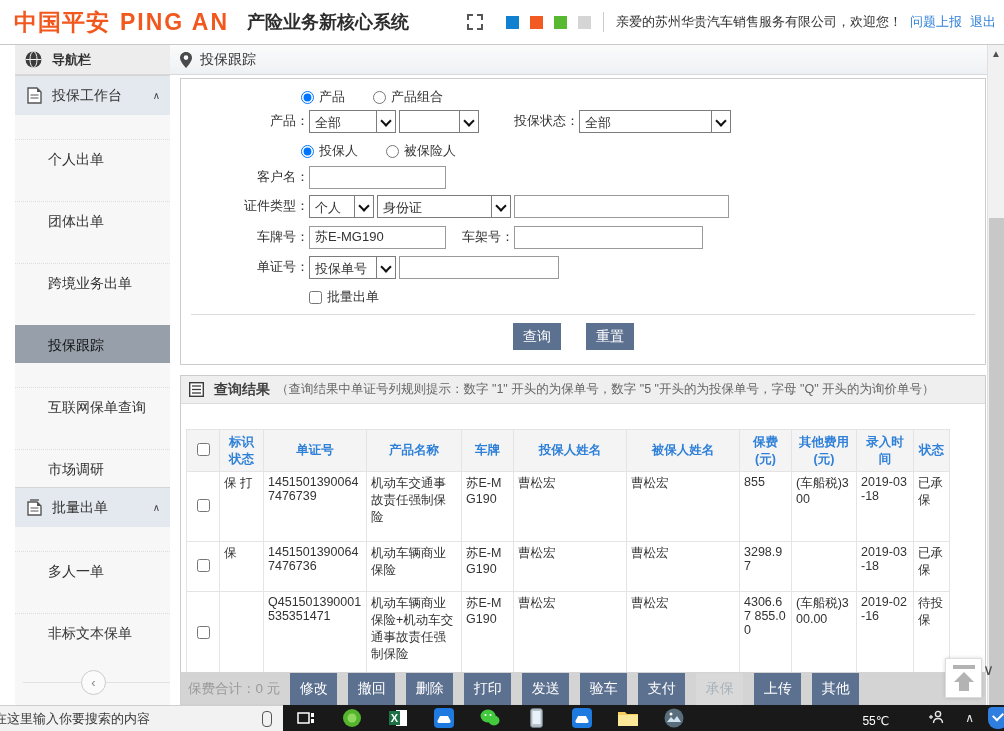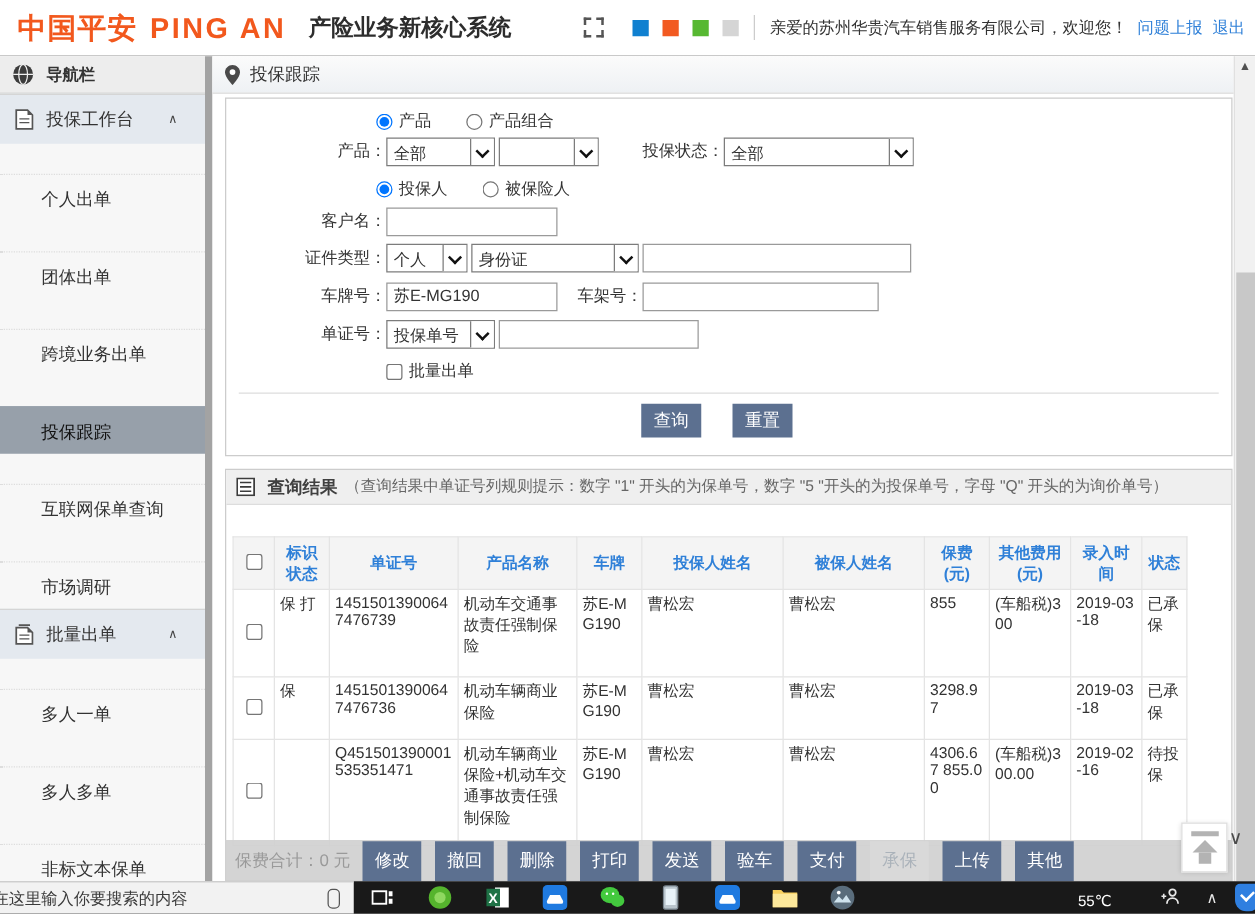--- a/index.html
+++ b/index.html
@@ -19,21 +19,21 @@
   .bracket-icon i:nth-child(1){left:0;top:0;border-right:none;border-bottom:none;}
   .bracket-icon i:nth-child(2){right:0;top:0;border-left:none;border-bottom:none;}
   .bracket-icon i:nth-child(3){left:0;bottom:0;border-right:none;border-top:none;}
   .bracket-icon i:nth-child(4){right:0;bottom:0;border-left:none;border-top:none;}
   .sq { width:13px; height:13px; display:inline-block; margin-left:11px; }
   .top-divider { width:1px; height:20px; background:#ccc; margin:0 12px; }
   .welcome { color:#333; }
   .toplink { color:#2f80d8; margin-left:8px; cursor:pointer; text-decoration:none; }
 
   
-  .sidebar { position:absolute; left:0; top:45px; width:170px; height:660px; background:#f7f7f7; border-right:6px solid #a3a3a3; }
+  .sidebar { position:absolute; left:15px; top:45px; width:170px; height:660px; background:#f7f7f7; border-right:3px solid #a3a3a3; }
   .nav-title-row { height:30px; display:flex; align-items:center; padding-left:10px; background:#ededed; border-bottom:1px solid #d8d8d8; font-weight:bold; color:#333; }
   .nav-title-row svg { margin-right:10px; }
   .group-header { height:40px; display:flex; align-items:center; padding-left:12px; background:#e4e9ef; border-top:1px solid #d5d5d5; color:#333; font-size:14px; cursor:pointer; }
   .group-header .gh-label { margin-left:10px; }
   .group-caret { margin-left:auto; margin-right:22px; font-size:10px; color:#444; }
   .side-item { height:38px; line-height:38px; padding-left:33px; font-size:14px; color:#333; border-top:1px dotted #ddd; cursor:pointer;margin-top:24px; }
   .side-item.active { background:#97a0aa; color:#111; border-top:1px solid #97a0aa; }
   .collapse-row { position:relative; height:40px; margin-top:12px; }
   .collapse-row .line { position:absolute; left:8px; right:8px; top:19px; border-top:1px solid #e2e2e2; }
   .collapse-btn { position:absolute; left:66px; top:7px; width:25px; height:25px; border-radius:50%; border:1px solid #ccc; background:#fbfbfb; color:#888; text-align:center; line-height:23px; font-size:13px; cursor:pointer; }
@@ -165,21 +165,20 @@
           <path d="M1 3 h9 l4 4 v9 h-13 z" fill="#fff" stroke="#555" stroke-width="1.4"></path>
           <path d="M10 3 l4 4 h-4 z" fill="#555"></path>
           <line x1="3.5" y1="9" x2="11.5" y2="9" stroke="#555"></line>
           <line x1="3.5" y1="12" x2="11.5" y2="12" stroke="#555"></line>
           <line x1="3" y1="1" x2="12" y2="1" stroke="#555" stroke-width="1.4"></line>
         </svg>
       <span class="gh-label">批量出单</span>
       <span class="group-caret">∧</span>
     </div>
     <div class="side-item">多人一单</div>
-    <div class="side-item">多人多单</div>
     <div class="side-item">非标文本保单</div>
 
     <div class="collapse-row">
       <span class="line"></span>
       <span class="collapse-btn">‹</span>
     </div>
   </aside>
 
   <div class="main">
 

